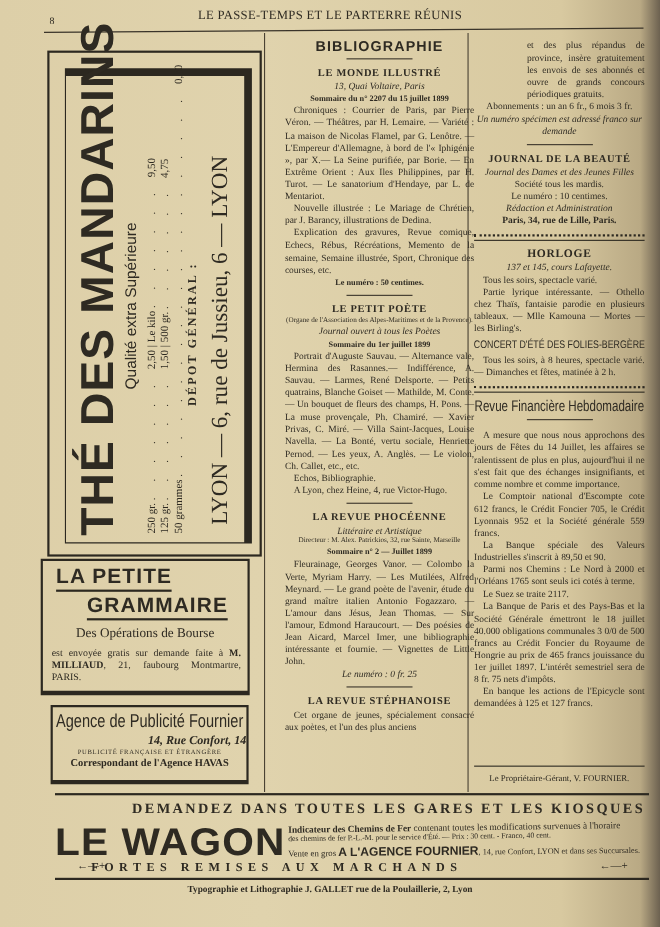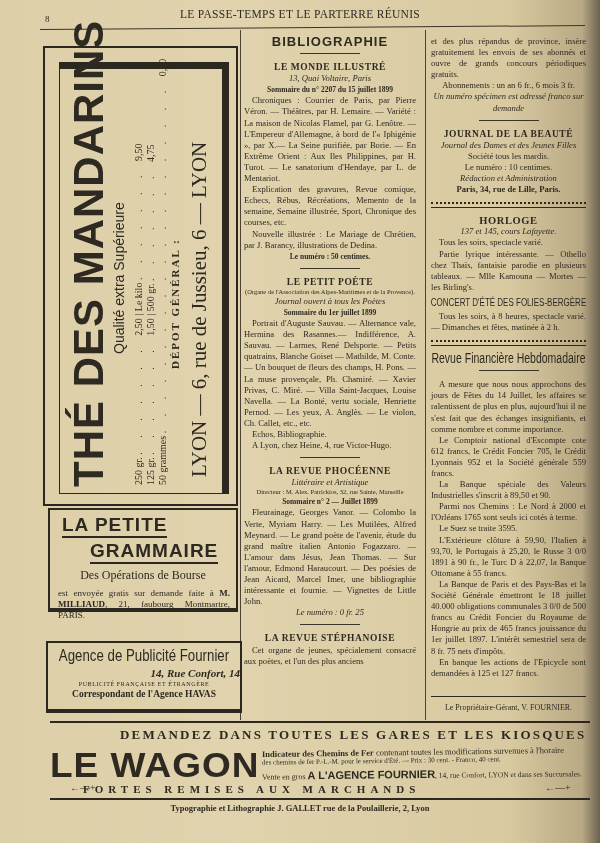--- a/index.html
+++ b/index.html
@@ -12,26 +12,26 @@
   .colrule{width:1px;background:#4a4233;}
   
   .thebox{left:43px;top:46px;width:195px;height:460px;border:2px solid #2c2820;box-sizing:border-box;}
   .thebox .inner{position:absolute;left:14px;top:14px;width:162px;height:424px;border:1px solid #2c2820;border-right:7px solid #2c2820;border-top:7px solid #2c2820;}
   .rot{position:absolute;left:50%;top:50%;width:416px;height:156px;transform:translate(-50%,-50%) rotate(-90deg);}
   .the-title{position:absolute;left:2px;top:2px;font-family:"Liberation Sans",sans-serif;font-weight:bold;font-size:42px;letter-spacing:1px;white-space:nowrap;}
   .the-sub{position:absolute;left:135px;top:48px;font-family:"Liberation Sans",sans-serif;font-size:14px;}
   .price-row{position:absolute;font-size:10px;white-space:nowrap;}
   .depot{position:absolute;left:120px;top:106px;font-family:"Liberation Serif",serif;font-weight:bold;font-size:11px;letter-spacing:2px;}
   .the-addr{position:absolute;left:12px;top:124px;font-size:21px;white-space:nowrap;}
-  .grambox{left:48px;top:508px;width:190px;height:104px;border:2px solid #2c2820;border-bottom:4px solid #2c2820;box-sizing:border-box;}
+  .grambox{left:37px;top:508px;width:190px;height:124px;border:2px solid #2c2820;border-bottom:4px solid #2c2820;box-sizing:border-box;}
   .gram1{position:absolute;left:12px;top:4px;font-family:"Liberation Sans",sans-serif;font-weight:bold;font-size:19px;letter-spacing:1px;border-bottom:2px solid #2c2820;}
   .gram2{position:absolute;left:40px;top:30px;font-family:"Liberation Sans",sans-serif;font-weight:bold;font-size:19px;letter-spacing:1px;border-bottom:2px solid #2c2820;}
   .gram3{position:absolute;left:0;width:100%;top:58px;text-align:center;font-size:12px;}
   .gram4{position:absolute;left:8px;right:6px;top:78px;font-size:9px;line-height:11px;text-align:justify;}
-  .agbox{left:46px;top:641px;width:196px;height:72px;border:2px solid #2c2820;border-bottom:4px solid #2c2820;box-sizing:border-box;text-align:center;}
+  .agbox{left:46px;top:641px;width:180px;height:72px;border:2px solid #2c2820;border-bottom:4px solid #2c2820;box-sizing:border-box;text-align:center;}
   .ag1{font-size:17px;margin-top:3px;font-family:"Liberation Sans",sans-serif;transform:scaleX(0.78);white-space:nowrap;margin-left:-30px;margin-right:-30px;}
   .ag2{font-size:11px;font-style:italic;font-weight:bold;margin-top:1px;text-align:right;}
   .ag3{font-size:6px;letter-spacing:0.6px;margin-top:2px;}
   .ag4{font-size:9.5px;font-weight:bold;margin-top:2px;}
   
   .col{font-size:8.6px;line-height:11.1px;}
   .col p{margin:0;text-align:justify;text-indent:8px;}
   .col .c{text-align:center;text-indent:0;}
   .h1{font-family:"Liberation Sans",sans-serif;font-weight:bold;font-size:13px;letter-spacing:1px;text-align:center;}
   .h2{font-weight:bold;font-size:9.5px;letter-spacing:0.6px;text-align:center;}
@@ -110,30 +110,30 @@
     </div>
   </div>
 
   <div class="abs agbox">
     <div class="ag1">Agence de Publicité Fournier</div>
     <div class="ag2">14, Rue Confort, 14</div>
     <div class="ag3">PUBLICITÉ FRANÇAISE ET ÉTRANGÈRE</div>
     <div class="ag4">Correspondant de l'Agence HAVAS</div>
   </div>
 
-  <div class="abs col" style="left:244px;top:36px;width:172px;">
+  <div class="abs col" style="left:259px;top:36px;width:172px;">
     <div class="h1">BIBLIOGRAPHIE</div>
     <div class="short"></div>
 
     <div class="h2">LE MONDE ILLUSTRÉ</div>
     <p class="c i">13, Quai Voltaire, Paris</p>
     <p class="c b" style="font-size:7.5px;">Sommaire du n° 2207 du 15 juillet 1899</p>
     <p>Chroniques : Courrier de Paris, par Pierre Véron. — Théâtres, par H. Lemaire. — Variété : La maison de Nicolas Flamel, par G. Lenôtre. — L'Empereur d'Allemagne, à bord de l'« Iphigénie », par X.— La Seine purifiée, par Borie. — En Extrême Orient : Aux Iles Philippines, par H. Turot. — Le sanatorium d'Hendaye, par L. de Mentariot.</p>
+    <p>Nouvelle illustrée : Le Mariage de Chrétien, par J. Barancy, illustrations de Dedina.</p>
     <p>Explication des gravures, Revue comique, Echecs, Rébus, Récréations, Memento de la semaine, Semaine illustrée, Sport, Chronique des courses, etc.</p>
-    <p>Nouvelle illustrée : Le Mariage de Chrétien, par J. Barancy, illustrations de Dedina.</p>
     <p class="c b" style="font-size:7.5px;">Le numéro : 50 centimes.</p>
     <div class="short"></div>
 
     <div class="h2">LE PETIT POÈTE</div>
     <div class="tiny">(Organe de l'Association des Alpes-Maritimes et de la Provence).</div>
     <p class="c i">Journal ouvert à tous les Poètes</p>
     <p class="c b" style="font-size:7.5px;">Sommaire du 1er juillet 1899</p>
     <p>Portrait d'Auguste Sauvau. — Alternance vale, Hermina des Rasannes.— Indifférence, A. Sauvau. — Larmes, René Delsporte. — Petits quatrains, Blanche Goiset — Mathilde, M. Conte. — Un bouquet de fleurs des champs, H. Pons. — La muse provençale, Ph. Chamiré. — Xavier Privas, C. Miré. — Villa Saint-Jacques, Louise Navella. — La Bonté, vertu sociale, Henriette Pernod. — Les yeux, A. Anglès. — Le violon, Ch. Callet, etc., etc.</p>
     <p>Echos, Bibliographie.</p>
     <p>A Lyon, chez Heine, 4, rue Victor-Hugo.</p>
@@ -145,21 +145,21 @@
     <p class="c b" style="font-size:7.5px;">Sommaire n° 2 — Juillet 1899</p>
     <p>Fleurainage, Georges Vanor. — Colombo la Verte, Myriam Harry. — Les Mutilées, Alfred Meynard. — Le grand poète de l'avenir, étude du grand maître italien Antonio Fogazzaro. — L'amour dans Jésus, Jean Thomas. — Sur l'amour, Edmond Haraucourt. — Des poésies de Jean Aicard, Marcel Imer, une bibliographie intéressante et fournie. — Vignettes de Little John.</p>
     <p class="c i">Le numéro : 0 fr. 25</p>
     <div class="short"></div>
 
     <div class="h2">LA REVUE STÉPHANOISE</div>
     <p>Cet organe de jeunes, spécialement consacré aux poètes, et l'un des plus anciens</p>
   </div>
 
   <div class="abs col" style="left:431px;top:36px;width:155px;">
-    <p style="text-indent:0;">et des plus répandus de province, insère gratuitement les envois de ses abonnés et ouvre de grands concours périodiques gratuits.</p>
+    <p style="text-indent:0;margin-left:48px;">et des plus répandus de province, insère gratuitement les envois de ses abonnés et ouvre de grands concours périodiques gratuits.</p>
     <p class="c">Abonnements : un an 6 fr., 6 mois 3 fr.</p>
     <p class="c i">Un numéro spécimen est adressé franco sur demande</p>
     <div class="short"></div>
 
     <div class="h2">JOURNAL DE LA BEAUTÉ</div>
     <p class="c i">Journal des Dames et des Jeunes Filles</p>
     <p class="c">Société tous les mardis.</p>
     <p class="c">Le numéro : 10 centimes.</p>
     <p class="c i">Rédaction et Administration</p>
     <p class="c b">Paris, 34, rue de Lille, Paris.</p>
@@ -173,22 +173,21 @@
     <div class="concert">CONCERT D'ÉTÉ DES FOLIES-BERGÈRE</div>
     <p>Tous les soirs, à 8 heures, spectacle varié. — Dimanches et fêtes, matinée à 2 h.</p>
     <div class="wavy"></div>
 
     <div class="fin-title">Revue Financière Hebdomadaire</div>
     <div class="short"></div>
     <p>A mesure que nous nous approchons des jours de Fêtes du 14 Juillet, les affaires se ralentissent de plus en plus, aujourd'hui il ne s'est fait que des échanges insignifiants, et comme nombre et comme importance.</p>
     <p>Le Comptoir national d'Escompte cote 612 francs, le Crédit Foncier 705, le Crédit Lyonnais 952 et la Société générale 559 francs.</p>
     <p>La Banque spéciale des Valeurs Industrielles s'inscrit à 89,50 et 90.</p>
     <p>Parmi nos Chemins : Le Nord à 2000 et l'Orléans 1765 sont seuls ici cotés à terme.</p>
-    <p>Le Suez se traite 3595.</p>
-    <p>L'Extérieure clôture à 59,90, l'Italien à 93,70, le Portugais à 25,20, le Russe 3 0/0 1891 à 90 fr., le Turc D à 22,07, la Banque Ottomane à 55 francs.</p>
+    <p>Le Suez se traite 2117.</p>
     <p>La Banque de Paris et des Pays-Bas et la Société Générale émettront le 18 juillet 40.000 obligations communales 3 0/0 de 500 francs au Crédit Foncier du Royaume de Hongrie au prix de 465 francs jouissance du 1er juillet 1897. L'intérêt semestriel sera de 8 fr. 75 nets d'impôts.</p>
     <p>En banque les actions de l'Epicycle sont demandées à 125 et 127 francs.</p>
   </div>
   <div class="abs" style="left:431px;top:696px;width:155px;height:1px;background:#2c2820;"></div>
   <div class="abs" style="left:431px;top:703px;width:155px;text-align:center;font-size:8px;">Le Propriétaire-Gérant, V. FOURNIER.</div>
 
   <div class="abs botrule" style="top:721px;"></div>
   <div class="abs wagon-top">DEMANDEZ DANS TOUTES LES GARES ET LES KIOSQUES</div>
   <div class="abs wagon">LE WAGON</div>
   <div class="abs w1">

